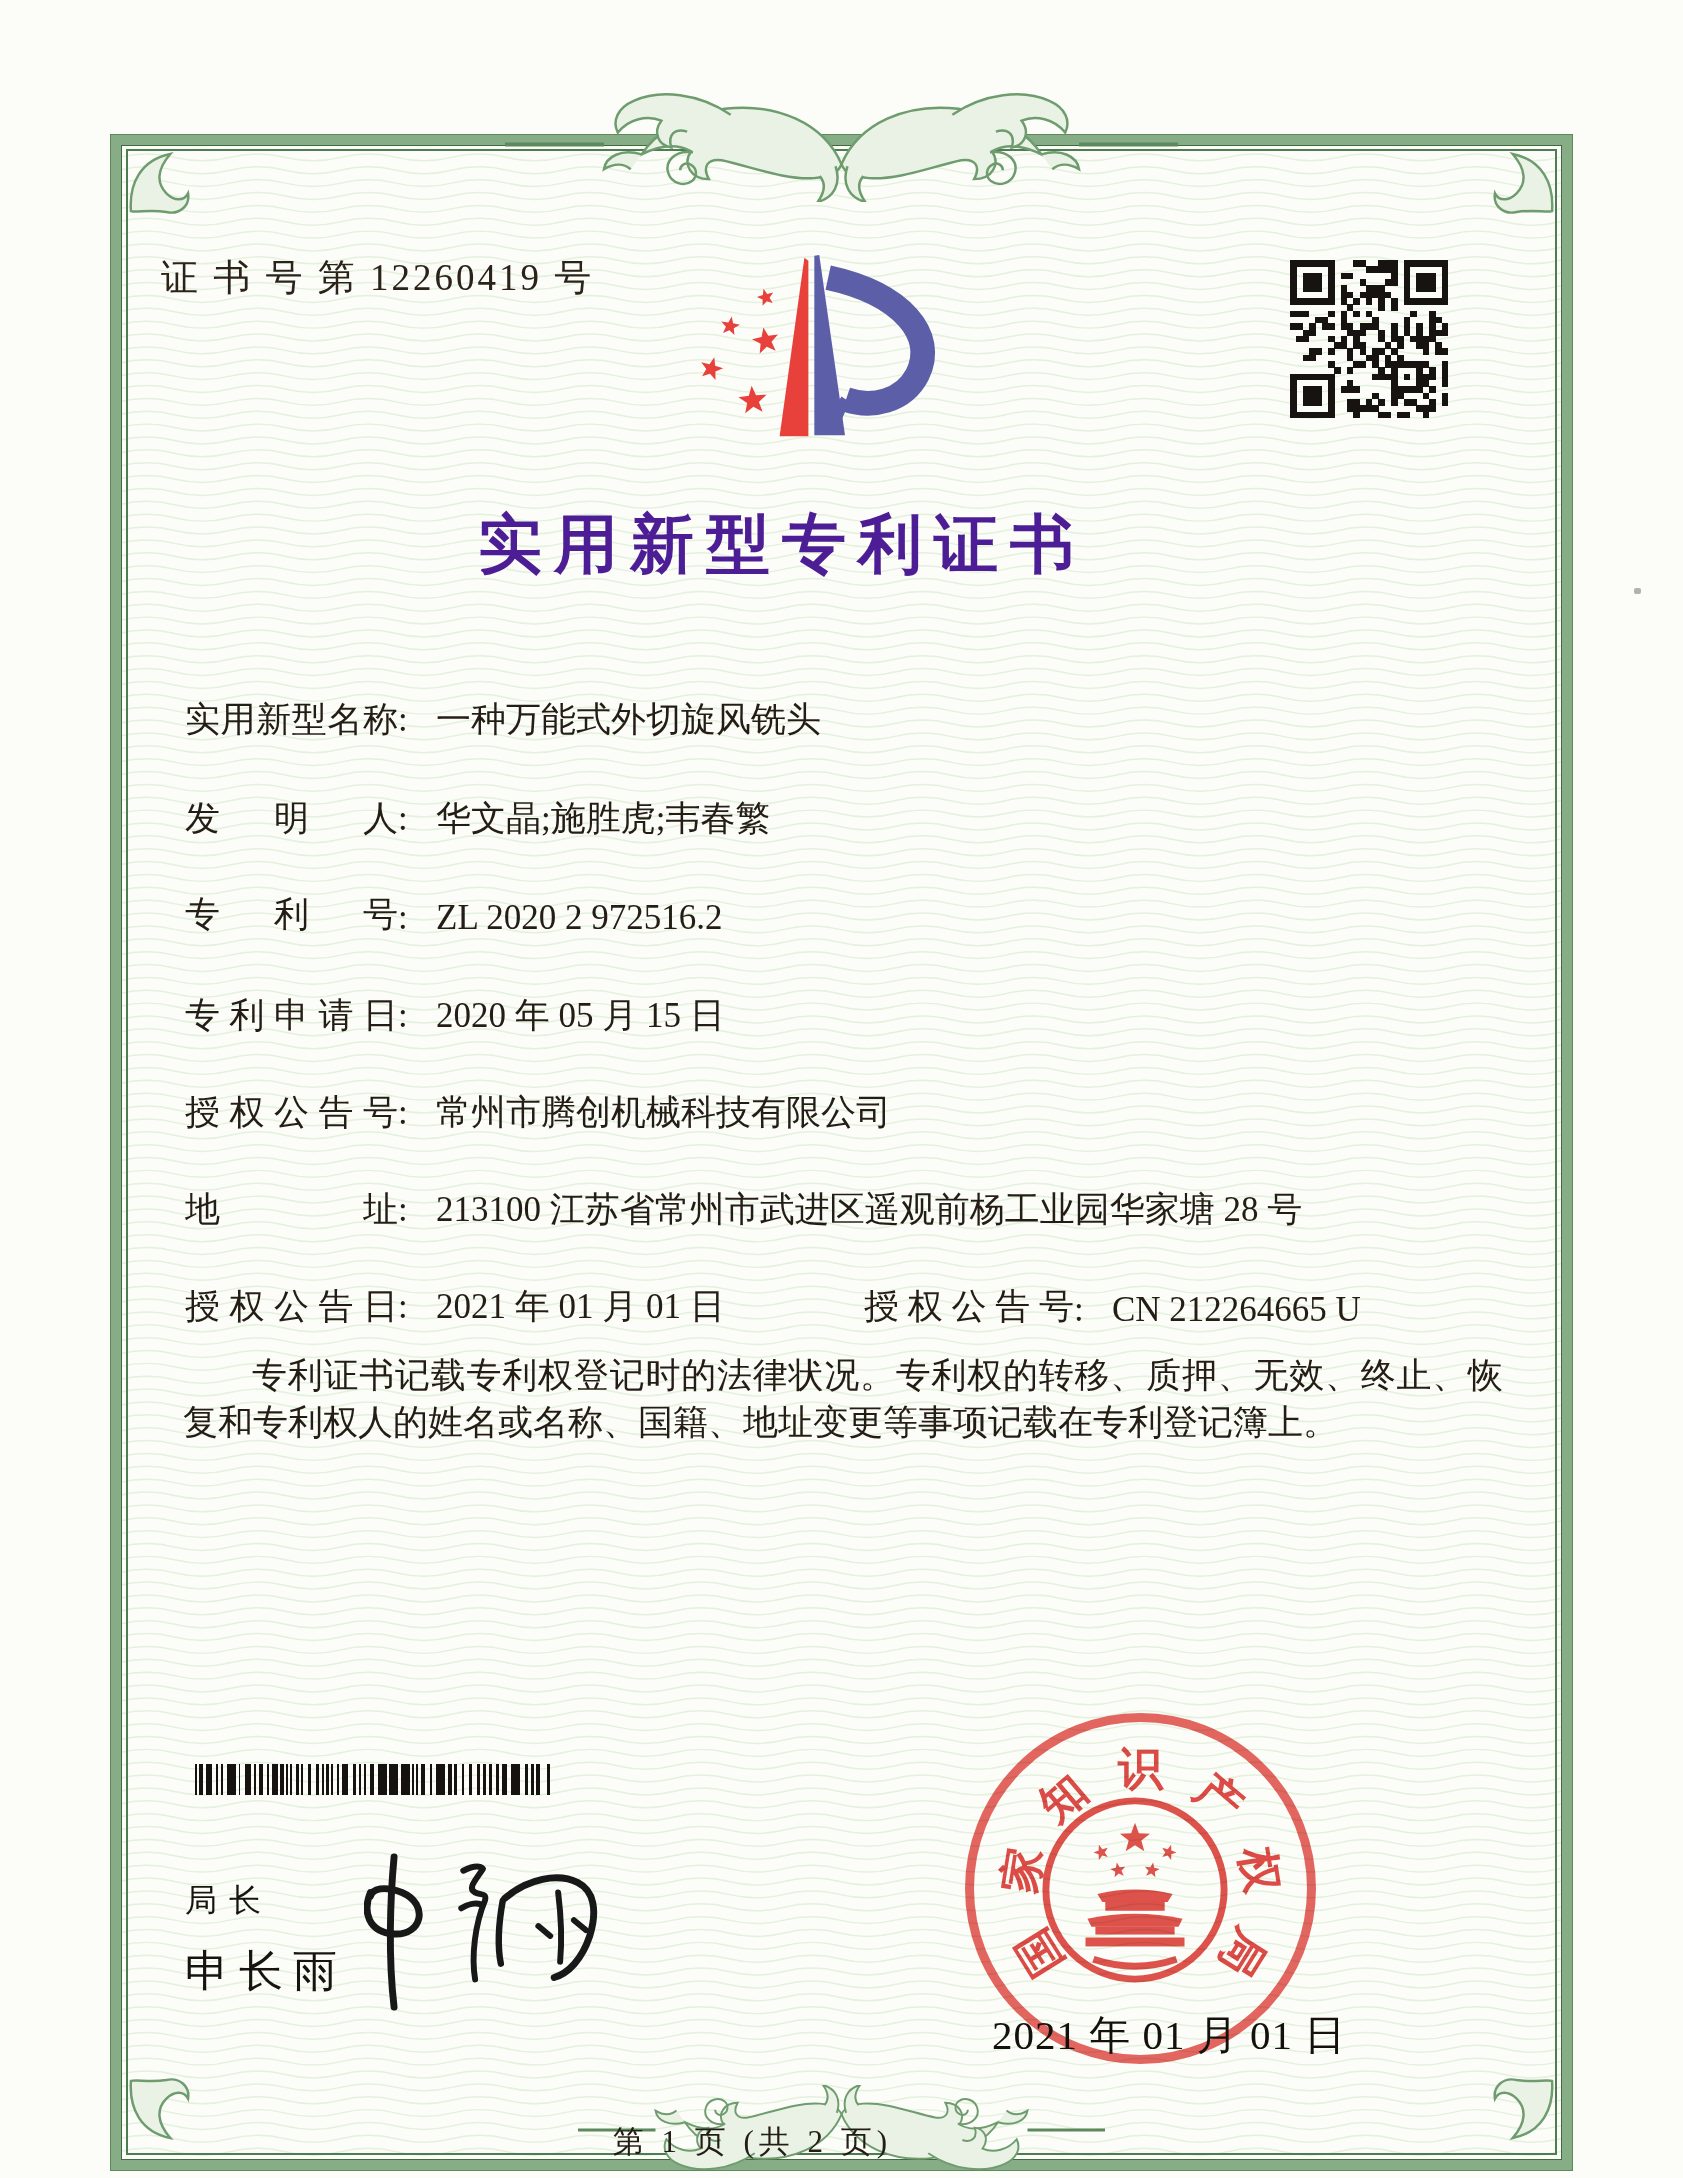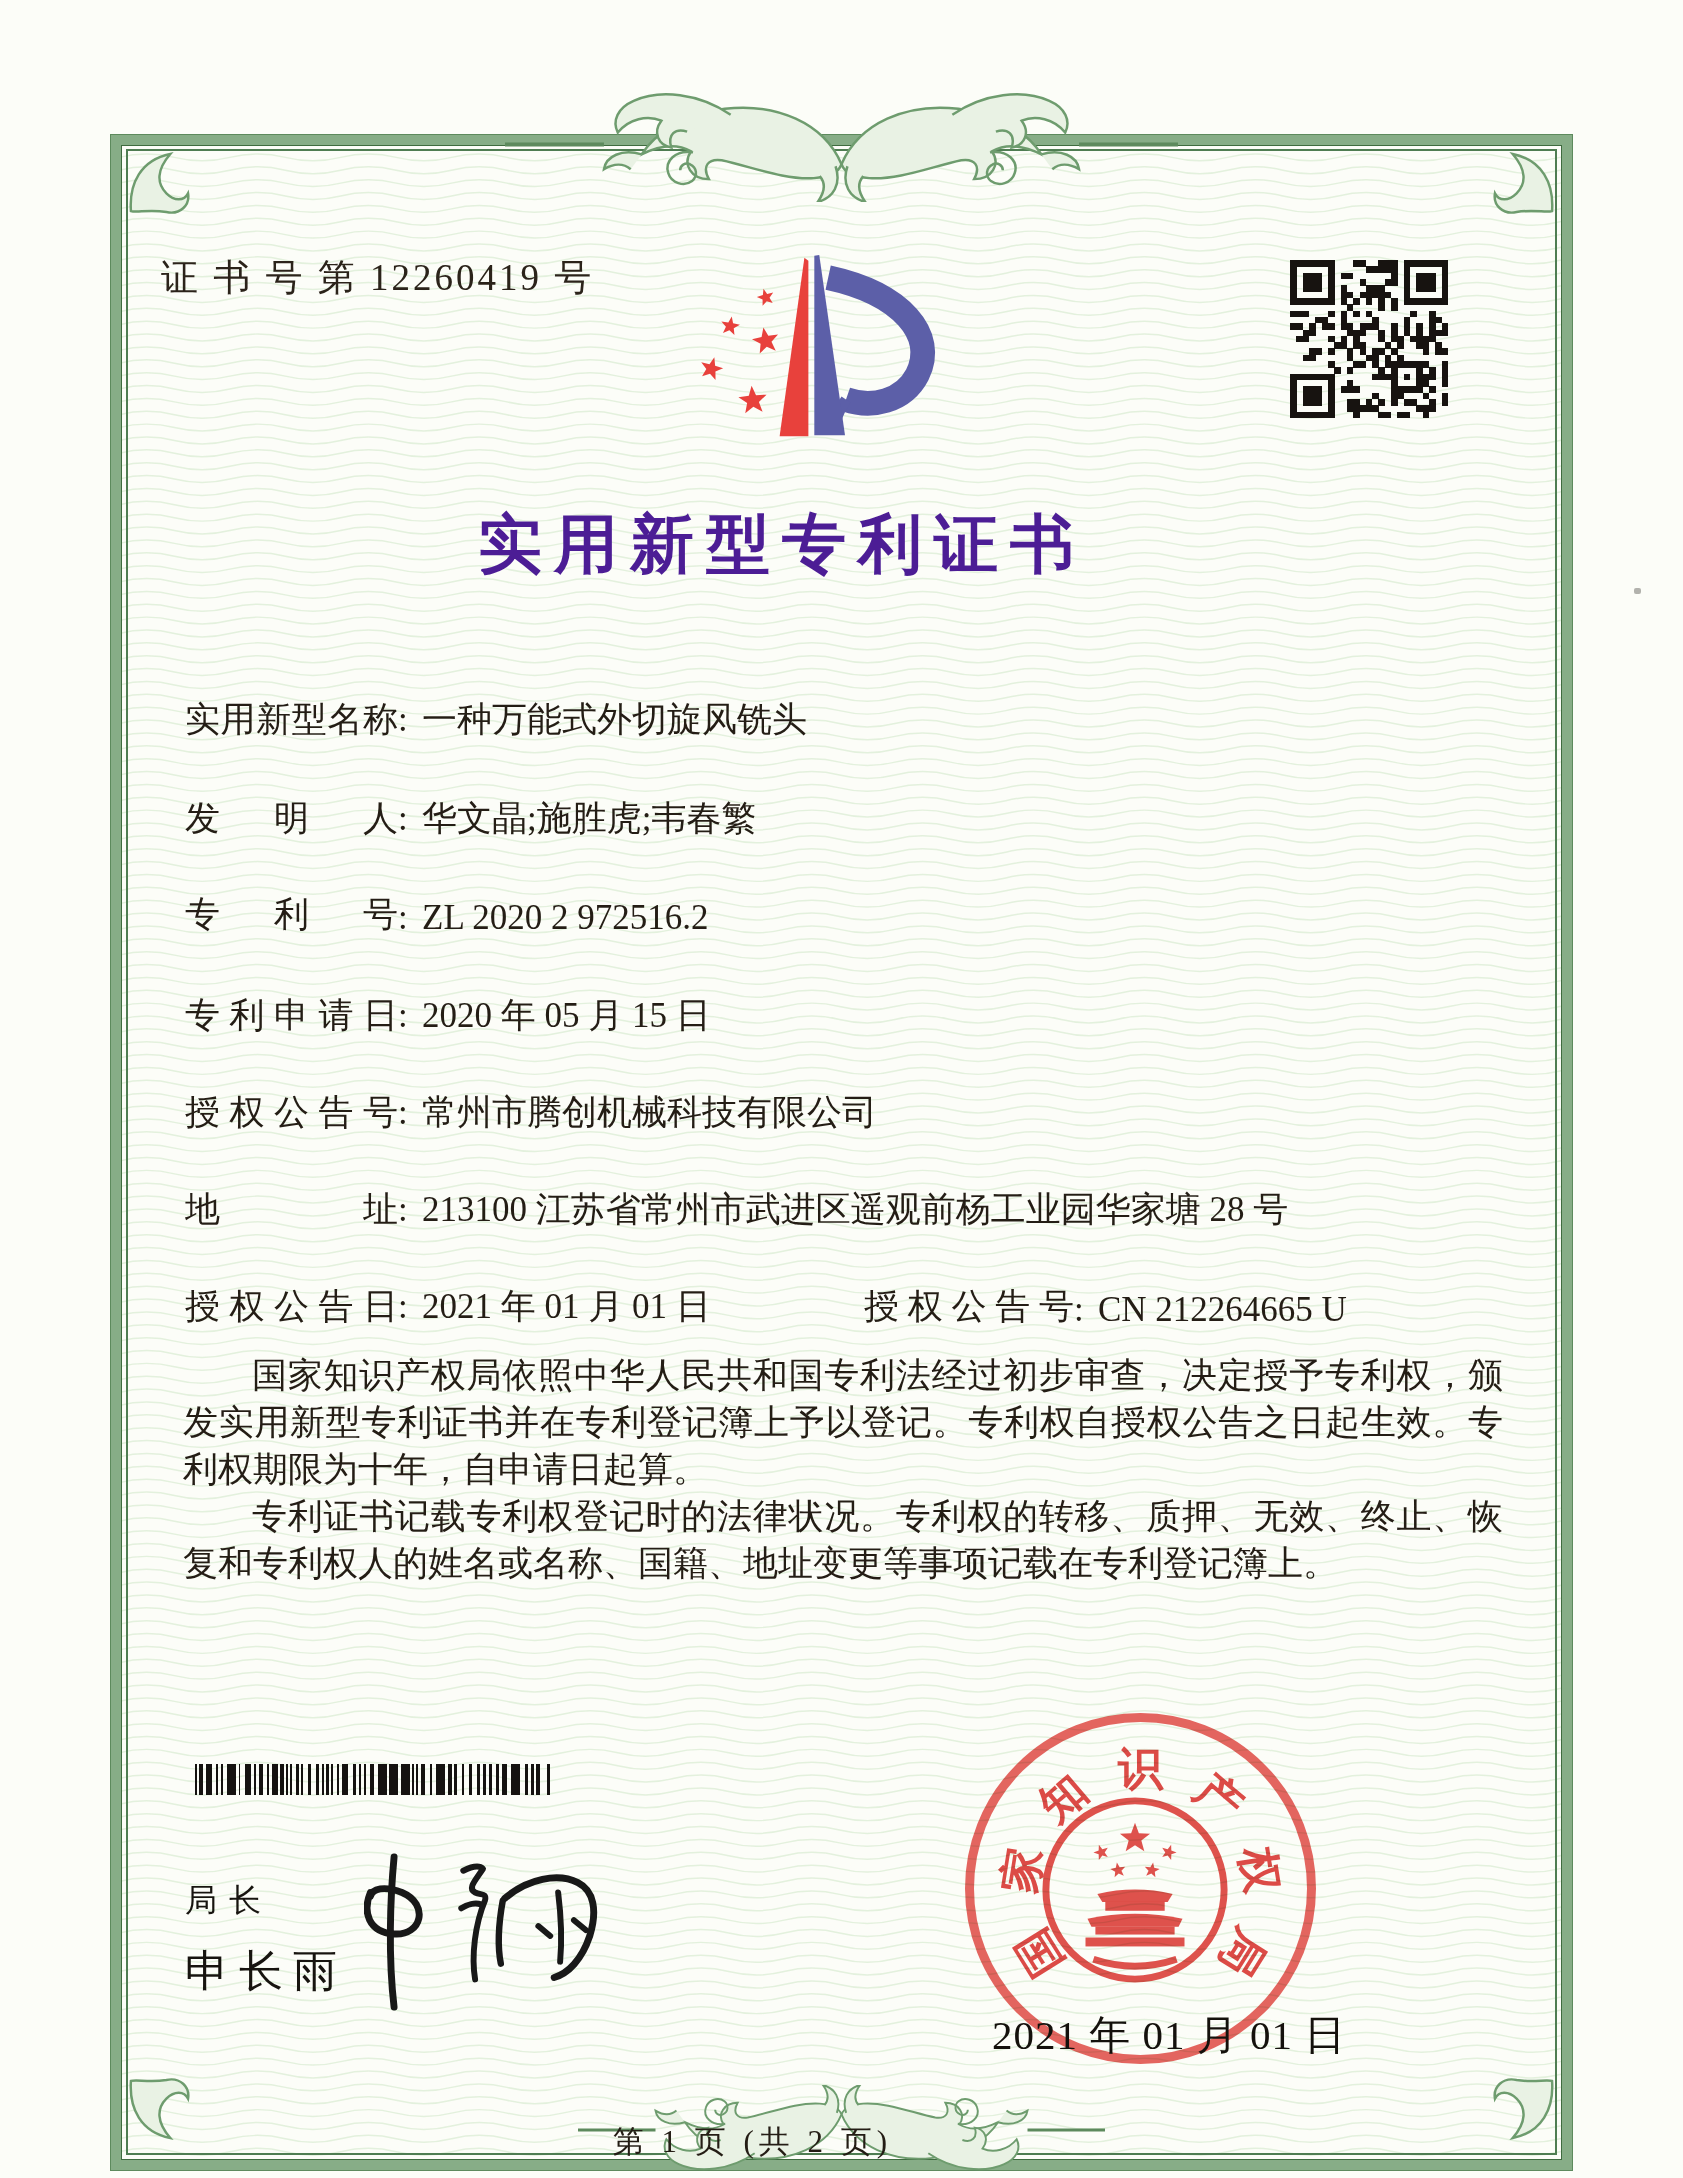--- a/index.html
+++ b/index.html
@@ -12,21 +12,21 @@
     border:10px solid #87ad87;box-shadow:inset 0 0 0 1px #3f6b3f, 0 0 0 1px #5d8a5d;}
   .frame-inner{position:absolute;left:126px;top:149px;right:126px;bottom:23px;
     border:2px solid #4f7d52;}
   
   .cert-no{position:absolute;left:161px;top:253px;font-size:37px;letter-spacing:3px;color:#2b231a;}
   .title{position:absolute;left:0;top:501px;width:1564px;text-align:center;
     font-size:64px;font-weight:700;letter-spacing:12px;color:#4c1d95;}
   .row{position:absolute;left:185px;width:1386px;font-size:35px;white-space:nowrap;color:#241d15;}
   .row .lbl{display:inline-block;width:213px;text-align:justify;text-align-last:justify;vertical-align:bottom;}
   .row .colon{display:inline-block;width:20px;}
-  .row .val{margin-left:4px;}
+  .row .val{margin-left:18px;}
   .pair2{position:absolute;left:679px;top:0;}
   .pair2 .lbl{display:inline-block;width:210px;text-align:justify;text-align-last:justify;}
   .bodytext{position:absolute;left:183px;top:1352px;width:1320px;font-size:35px;line-height:47px;
     text-align:justify;color:#241d15;}
   .bodytext p{margin:0;text-indent:69px;}
   .director-title{position:absolute;left:185px;top:1879px;font-size:32px;letter-spacing:12px;
     font-family:"Liberation Sans","DejaVu Sans",sans-serif;font-weight:500;color:#17140f;}
   .director-name{position:absolute;left:185px;top:1942px;font-size:44px;letter-spacing:10px;
     font-family:"Liberation Sans","DejaVu Sans",sans-serif;font-weight:500;color:#17140f;}
   .seal-date{position:absolute;left:992px;top:2008px;font-size:41px;letter-spacing:1px;color:#14110c;z-index:6;}
@@ -572,21 +572,20 @@
     <span class="lbl">地址</span><span class="colon">:</span><span class="val">213100 江苏省常州市武进区遥观前杨工业园华家塘 28 号</span>
   </div>
   <div class="row" style="top:1283px">
     <span class="lbl">授权公告日</span><span class="colon">:</span><span class="val">2021 年 01 月 01 日</span>
     <span class="pair2">
       <span class="lbl">授权公告号</span><span class="colon">:</span><span class="val">CN 212264665 U</span>
     </span>
   </div>
 
   <div class="bodytext">
-    <p>国家知识产权局依照中华人民共和国专利法经过初步审查，决定授予专利权，颁发实用新型专利证书并在专利登记簿上予以登记。专利权自授权公告之日起生效。专利权期限为十年，自申请日起算。</p>
     <p>专利证书记载专利权登记时的法律状况。专利权的转移、质押、无效、终止、恢复和专利权人的姓名或名称、国籍、地址变更等事项记载在专利登记簿上。</p>
   </div>
 
   <svg id="barcode" class="abs" style="left:195px;top:1764px;" width="356" height="31" viewBox="0 0 360 31" shape-rendering="crispEdges">
       <rect x="0" y="0" width="2" height="31" fill="#151210"></rect>
       <rect x="4" y="0" width="4" height="31" fill="#151210"></rect>
       <rect x="11" y="0" width="6" height="31" fill="#151210"></rect>
       <rect x="21" y="0" width="2" height="31" fill="#151210"></rect>
       <rect x="26" y="0" width="2" height="31" fill="#151210"></rect>
       <rect x="32" y="0" width="9" height="31" fill="#151210"></rect>

